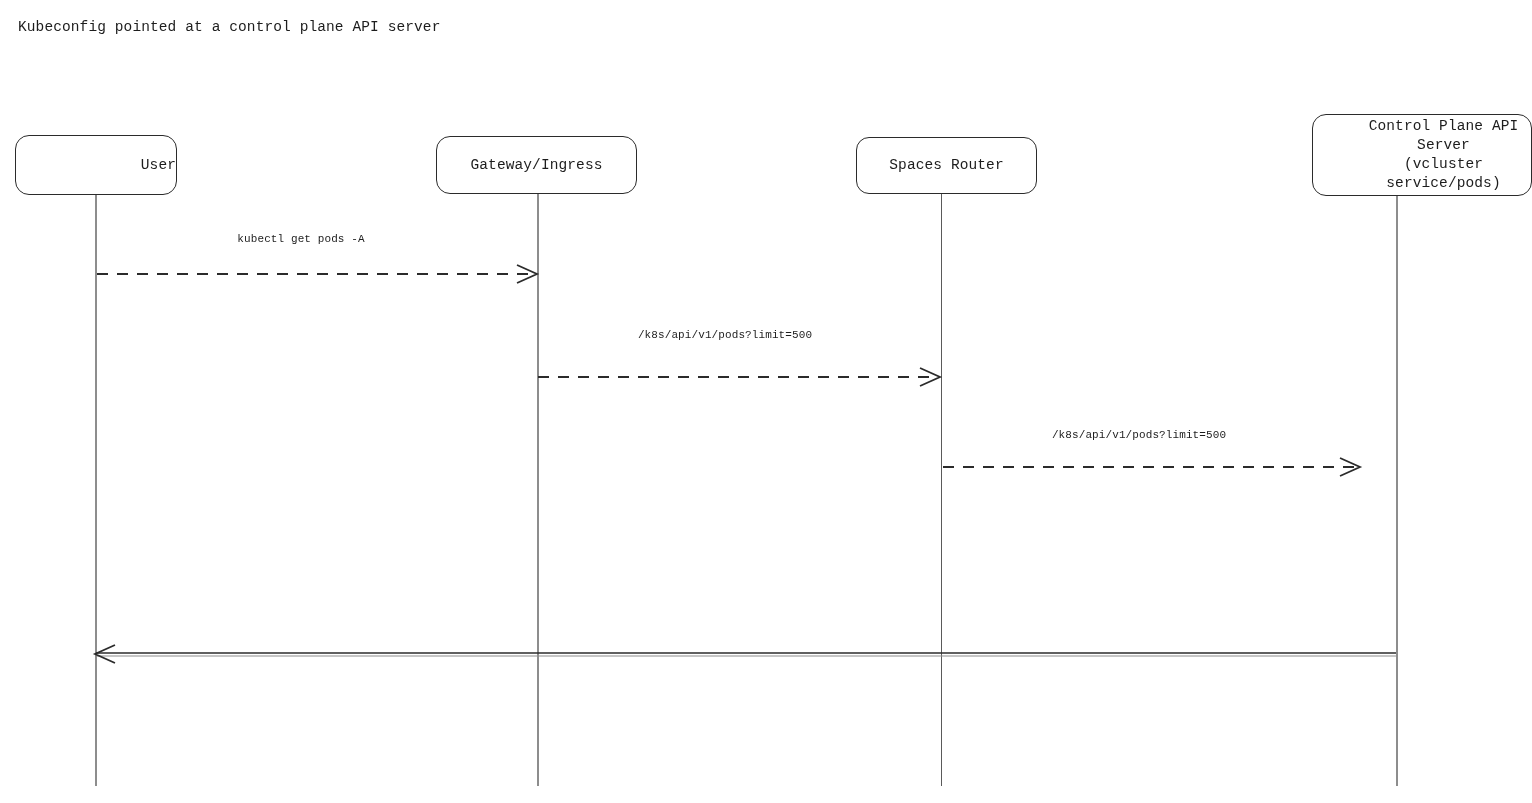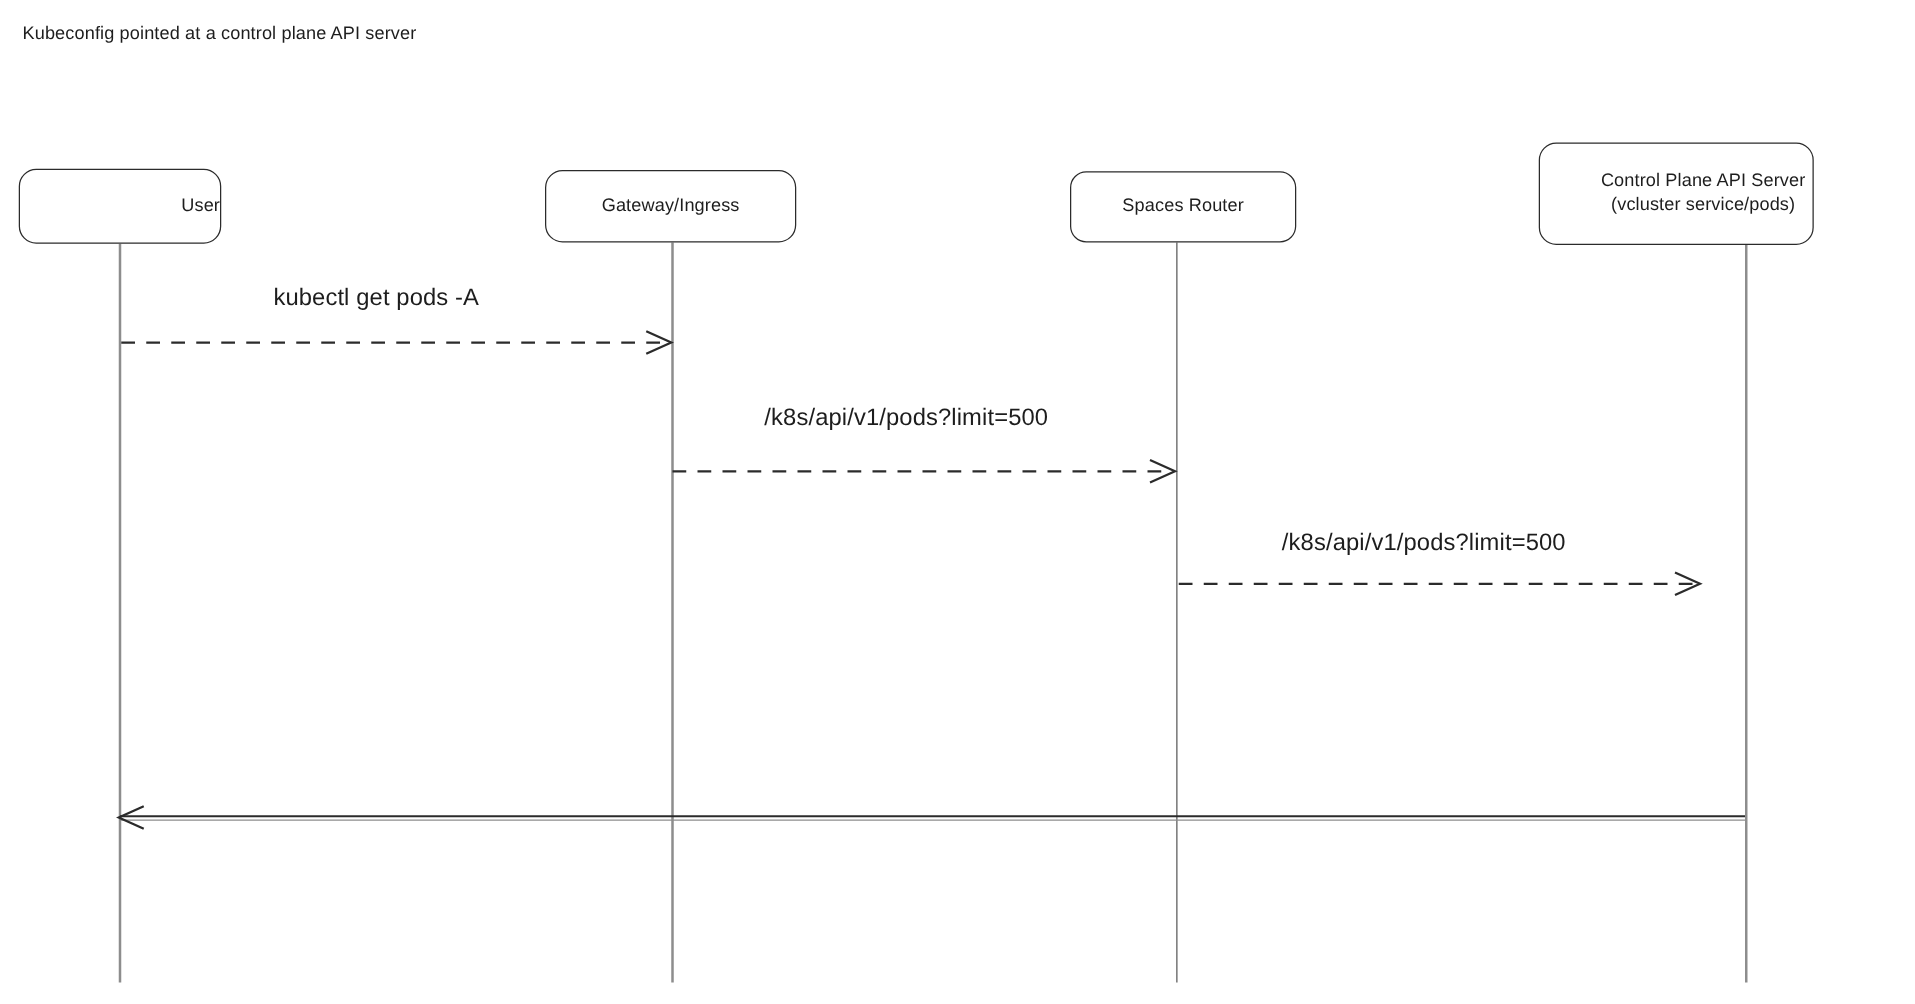--- a/index.html
+++ b/index.html
@@ -15,20 +15,21 @@
     font-family: "Liberation Sans", sans-serif;
     color: #1f1f1f;
     -webkit-font-smoothing: antialiased;
   }
 
   #canvas {
     position: absolute;
     inset: 0;
     width: 1228px;
     height: 803px;
+    font-family: Liberation Mono, monospace;
   }
 
   
   .note {
     position: absolute;
     font-size: 14.5px;
     line-height: 18px;
     color: #1d1d1d;
     white-space: nowrap;
     letter-spacing: 0.1px;
@@ -62,21 +63,21 @@
     position: absolute;
     width: 0;
     border-left: 1.3px solid #5a5a5a;
     z-index: 1;
   }
   .lifeline.thick { border-left-color: #8d8d8d; border-left-width: 2.2px; }
 
   
   .msg-label {
     position: absolute;
-    font-size: 19px;
+    font-size: 11px;
     line-height: 18px;
     color: #1d1d1d;
     white-space: nowrap;
     transform: translateX(-50%);
     z-index: 4;
     letter-spacing: 0.1px;
   }
 
   
   #arrows {
@@ -125,21 +126,21 @@
   <div id="participants-layer">
       <div class="participant" style="left: 15px; top: 135px; width: 162px; height: 60px; justify-content: flex-end;">
         <div class="plabel">User</div>
       </div>
       <div class="participant" style="left: 436px; top: 136px; width: 201px; height: 58px;">
         <div class="plabel">Gateway/Ingress</div>
       </div>
       <div class="participant" style="left: 856px; top: 137px; width: 181px; height: 57px; border-radius: 13px;">
         <div class="plabel">Spaces Router</div>
       </div>
-      <div class="participant" style="left: 1231px; top: 114px; width: 220px; height: 82px; padding-left: 43px;">
+      <div class="participant" style="left: 1312px; top: 114px; width: 220px; height: 82px; padding-left: 43px;">
         <div class="plabel">Control Plane API Server
 (vcluster service/pods)</div>
       </div>
     </div>
   <div id="labels-layer">
       <div class="msg-label" style="left: 301px; top: 230px;">kubectl get pods -A</div>
       <div class="msg-label" style="left: 725px; top: 326px;">/k8s/api/v1/pods?limit=500</div>
       <div class="msg-label" style="left: 1139px; top: 426px;">/k8s/api/v1/pods?limit=500</div>
     </div>
 

